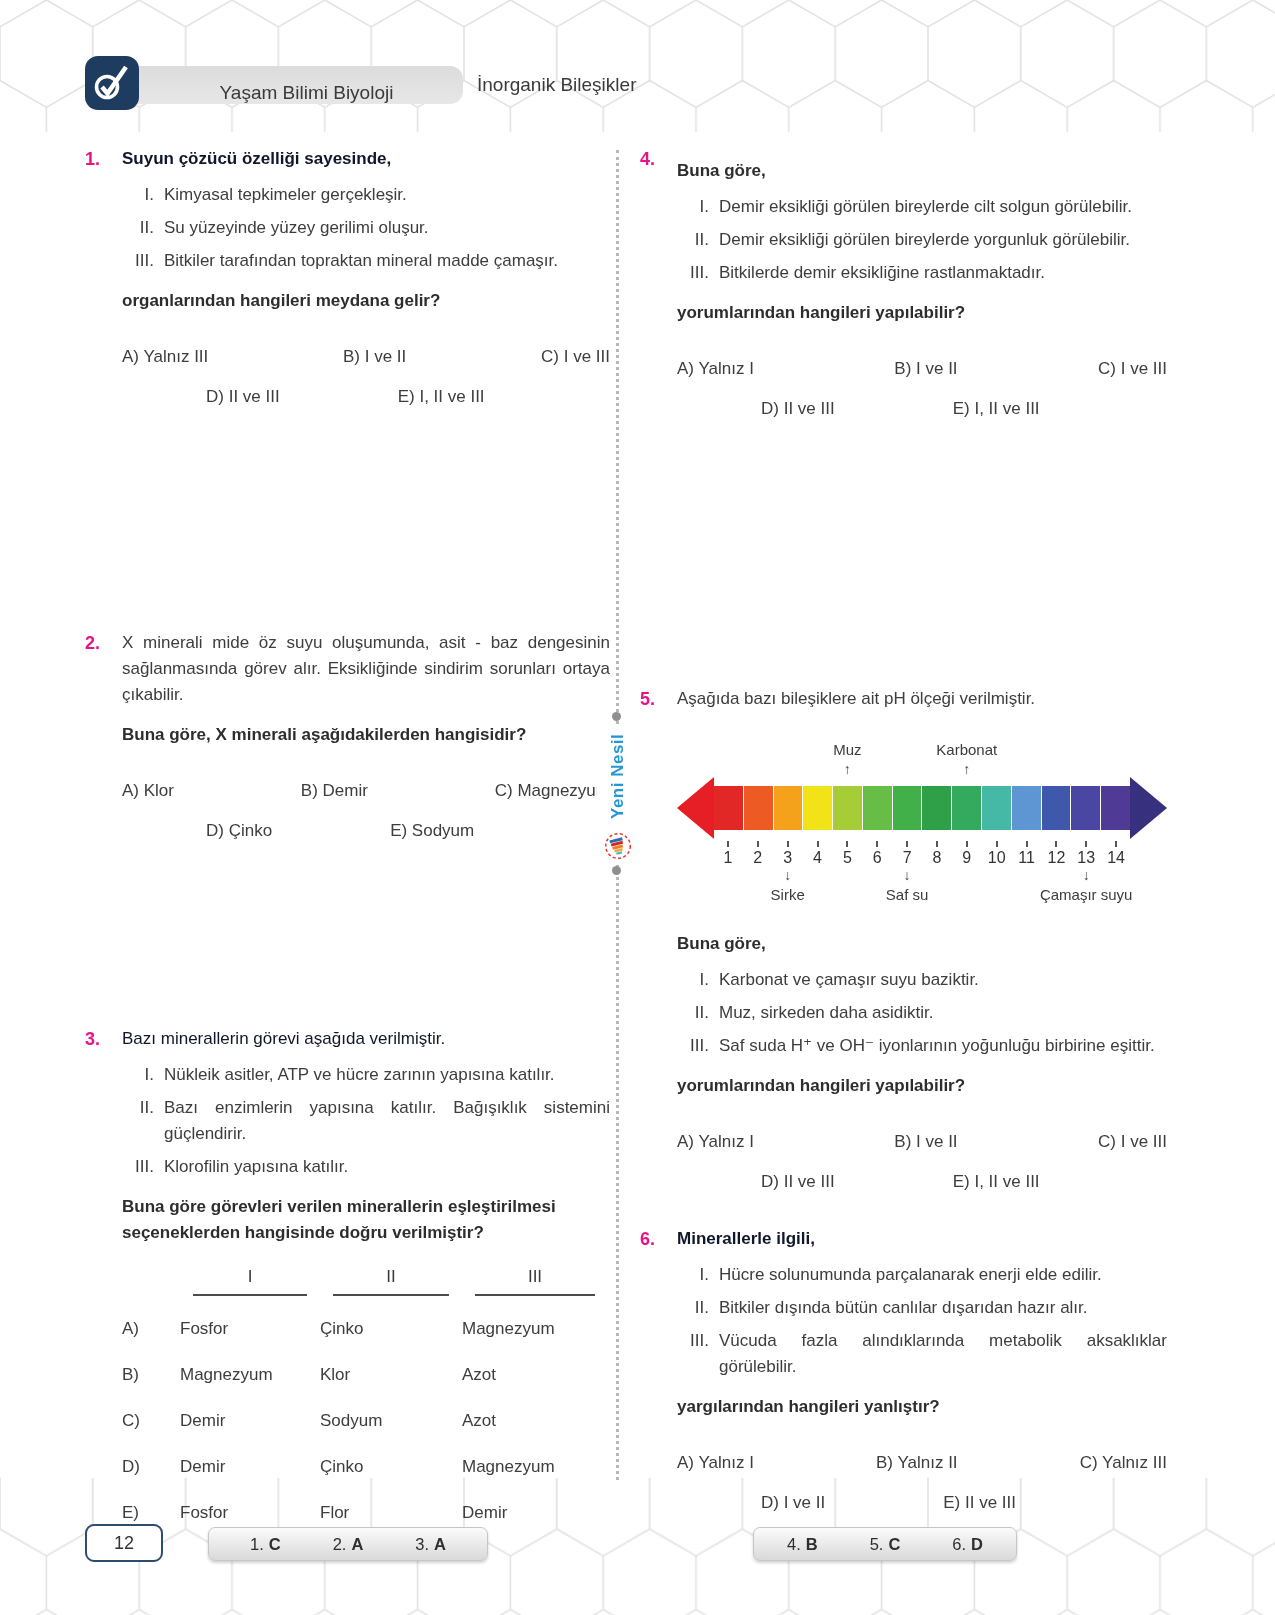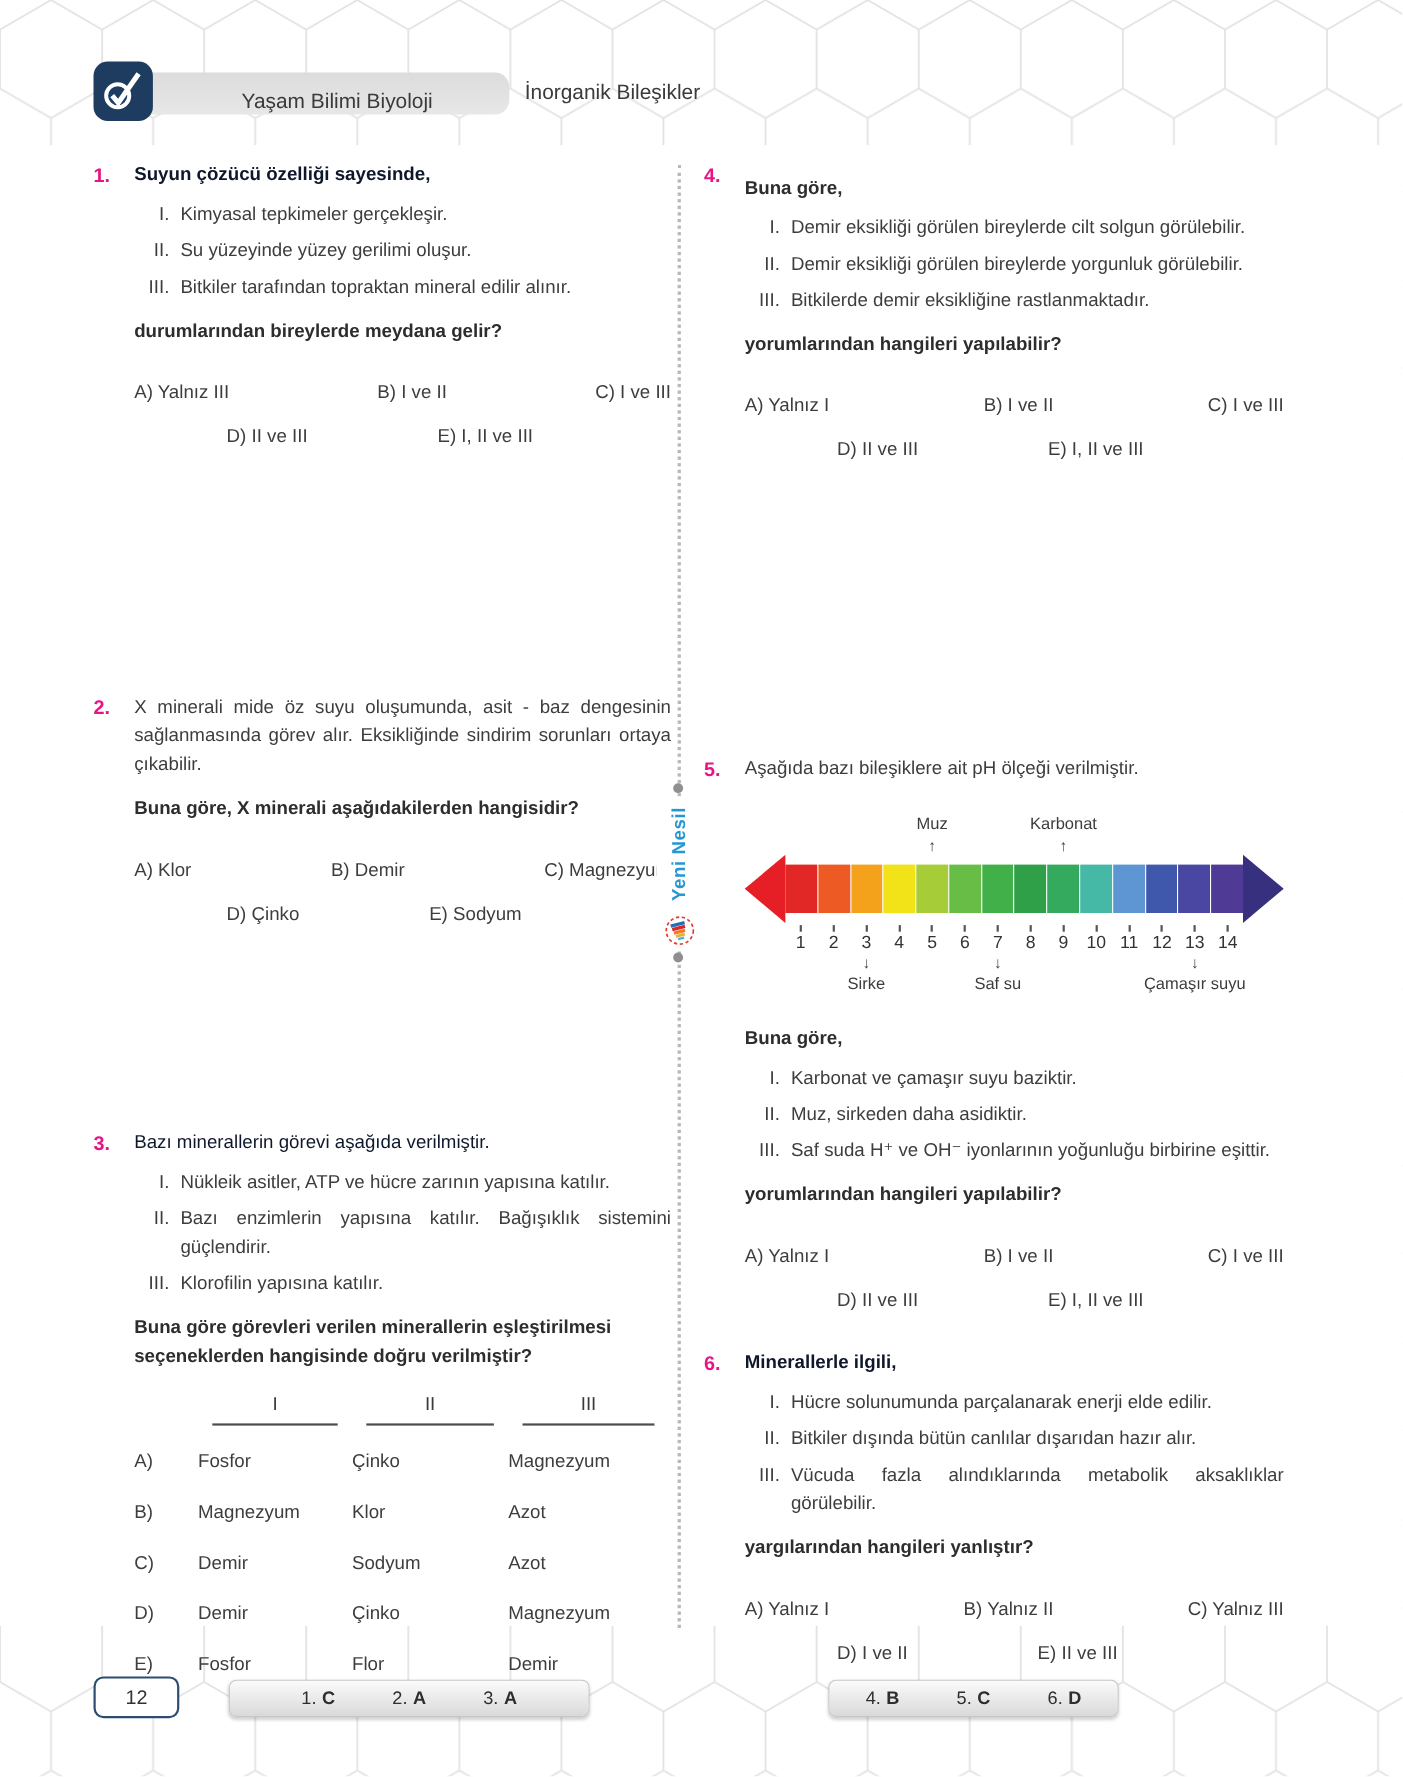--- a/index.html
+++ b/index.html
@@ -74,21 +74,21 @@
   .ph-tick{flex:1;text-align:center;font-size:16px;color:#333;line-height:20px;}
   .tickmark{display:block;width:2px;height:6px;background:#555;margin:0 auto 1px;}
   .ph-bottom{position:relative;height:50px;margin:1px 36px 0;}
   .ph-marker.bottom{top:0;}
   
   .page-num{position:absolute;left:85px;top:1524px;width:78px;height:38px;border:2px solid #2c4d70;border-radius:9px;
     background:#fff;display:flex;align-items:center;justify-content:center;font-size:18px;color:#333;z-index:2;}
   .ans-pill{position:absolute;top:1527px;height:34px;border-radius:7px;border:1px solid #c6c6c6;
     background:linear-gradient(#fbfbfb,#d9d9d9);box-shadow:0 2px 3px rgba(0,0,0,.18);
     display:flex;align-items:center;justify-content:center;gap:52px;font-size:16.5px;color:#2e2e2e;z-index:2;}
-  .ans-pill.left{left:208px;width:328px;}
+  .ans-pill.left{left:208px;width:280px;}
   .ans-pill.right{left:753px;width:264px;}
   .ans .a{font-weight:bold;margin-left:5px;}
 </style>
 </head>
 <body>
 
 <svg class="hexbg" width="1275" height="1615">
   <defs>
     <pattern id="hexp" width="64" height="111" patternUnits="userSpaceOnUse" patternTransform="scale(1.45)">
       <path d="M32,0 L0,18.5 L0,55.5 L32,74 L64,55.5 L64,18.5 Z M32,74 L32,111" fill="none" stroke="#e2e2e2" stroke-width="1.1"></path>
@@ -134,23 +134,23 @@
     <div class="item">
         <span class="rom">I.</span>
         <span class="itext">Kimyasal tepkimeler gerçekleşir.</span>
       </div>
     <div class="item">
         <span class="rom">II.</span>
         <span class="itext">Su yüzeyinde yüzey gerilimi oluşur.</span>
       </div>
     <div class="item">
         <span class="rom">III.</span>
-        <span class="itext">Bitkiler tarafından topraktan mineral edilir alınır.</span>
-      </div>
-    <div class="qquestion">durumlarından bireylerde meydana gelir?</div>
+        <span class="itext">Bitkiler tarafından topraktan mineral madde çamaşır.</span>
+      </div>
+    <div class="qquestion">organlarından hangileri meydana gelir?</div>
     <div class="opts">
       <div class="opt-row r1">
         <span>A) Yalnız III</span>
         <span>B) I ve II</span>
         <span>C) I ve III</span>
       </div>
       <div class="opt-row r2">
         <span>D) II ve III</span>
         <span>E) I, II ve III</span>
       </div>

